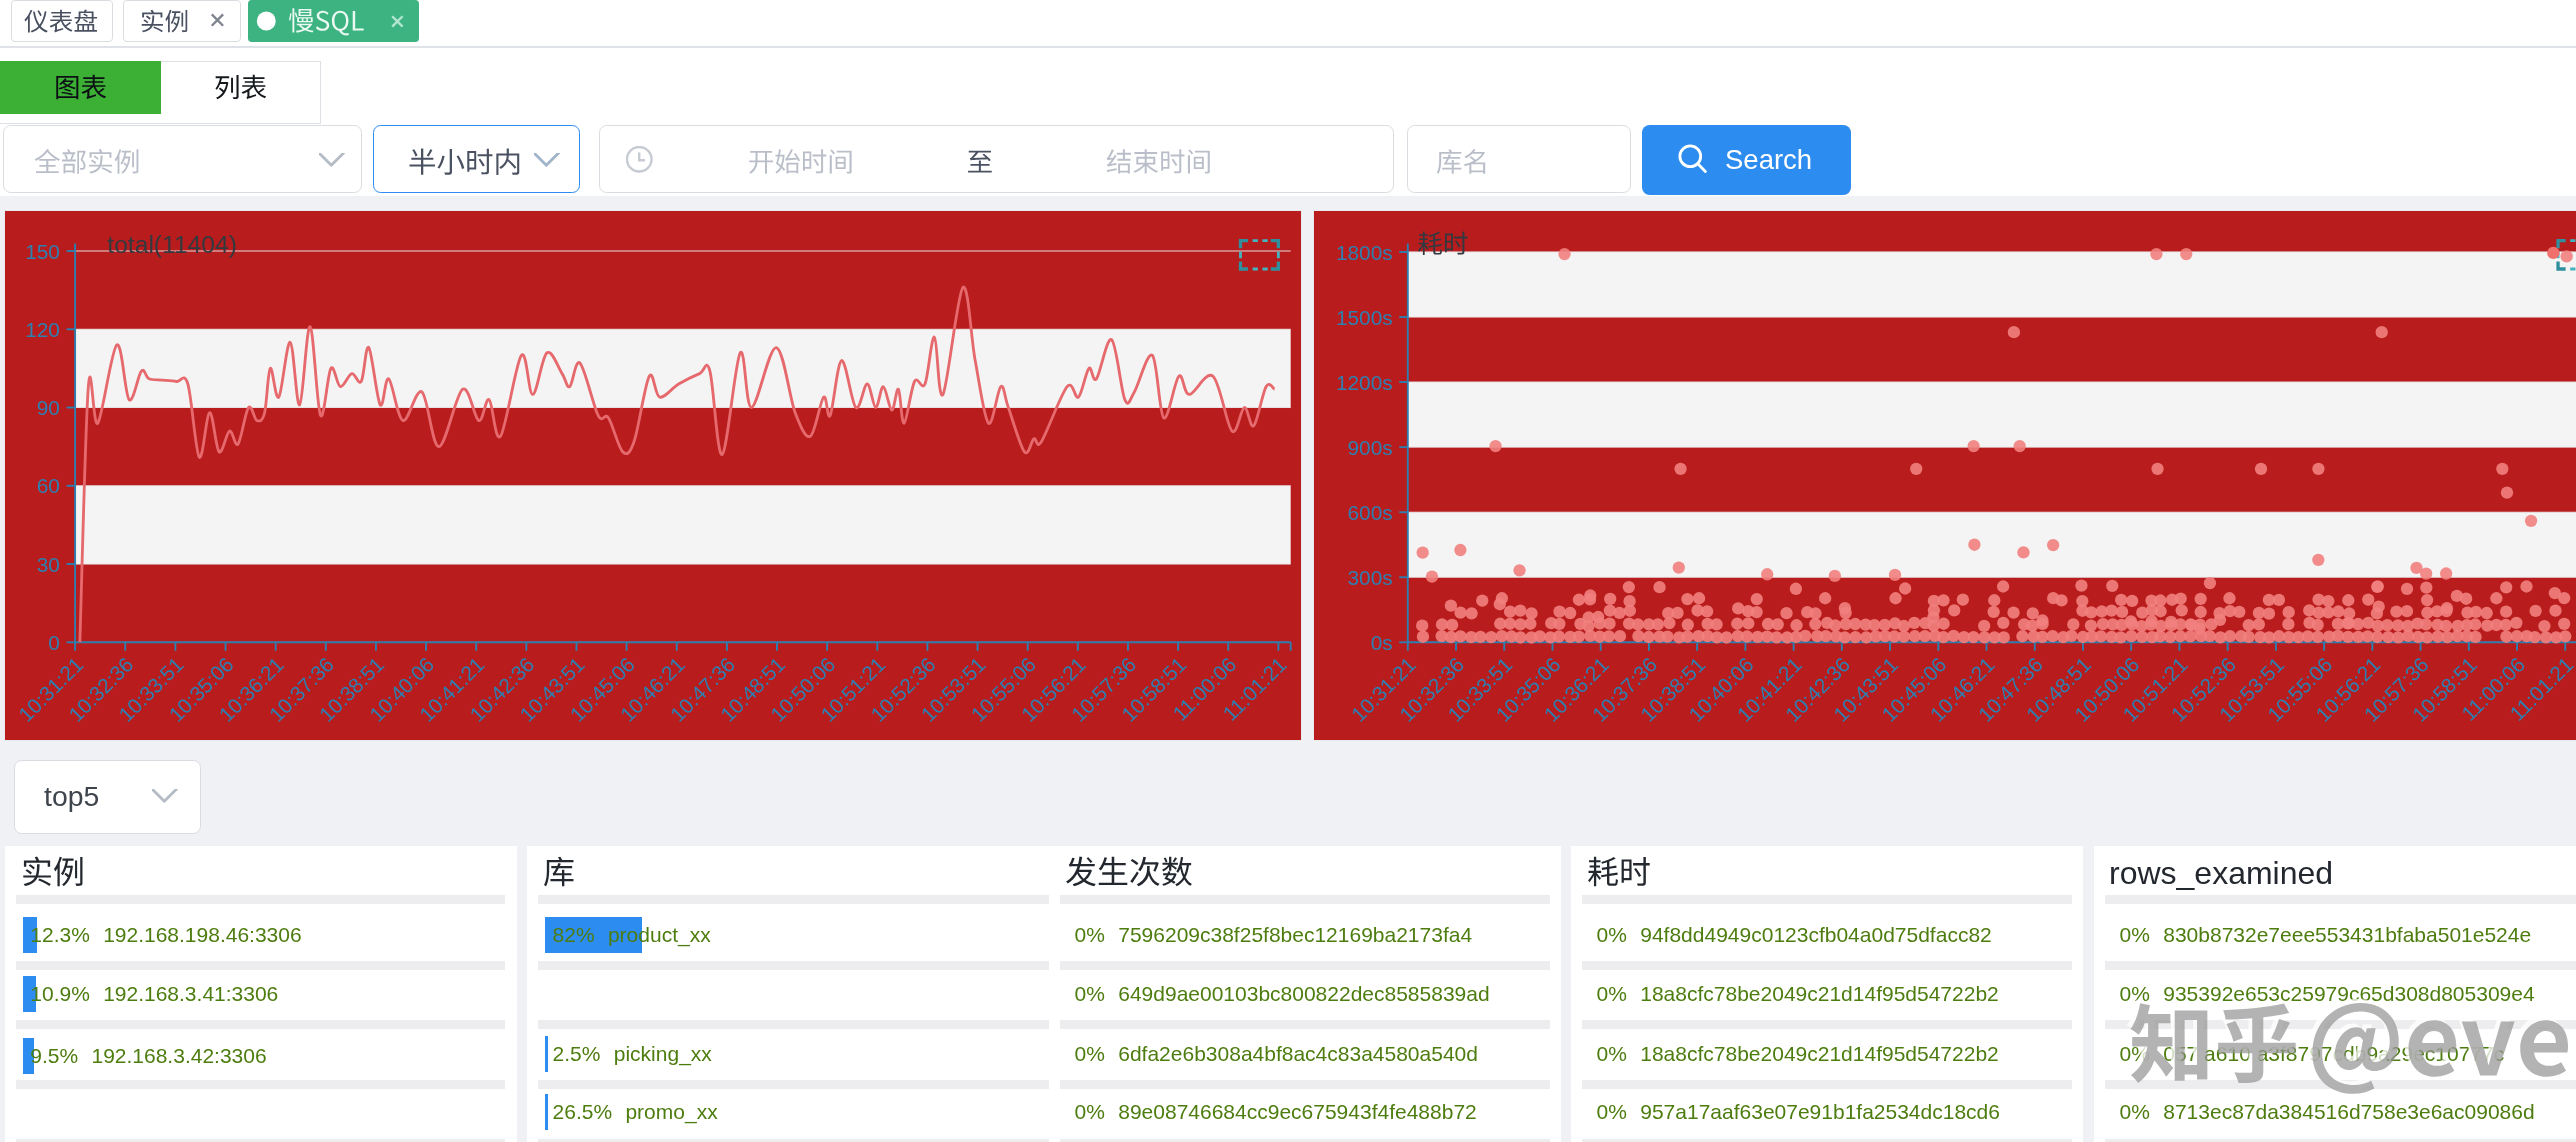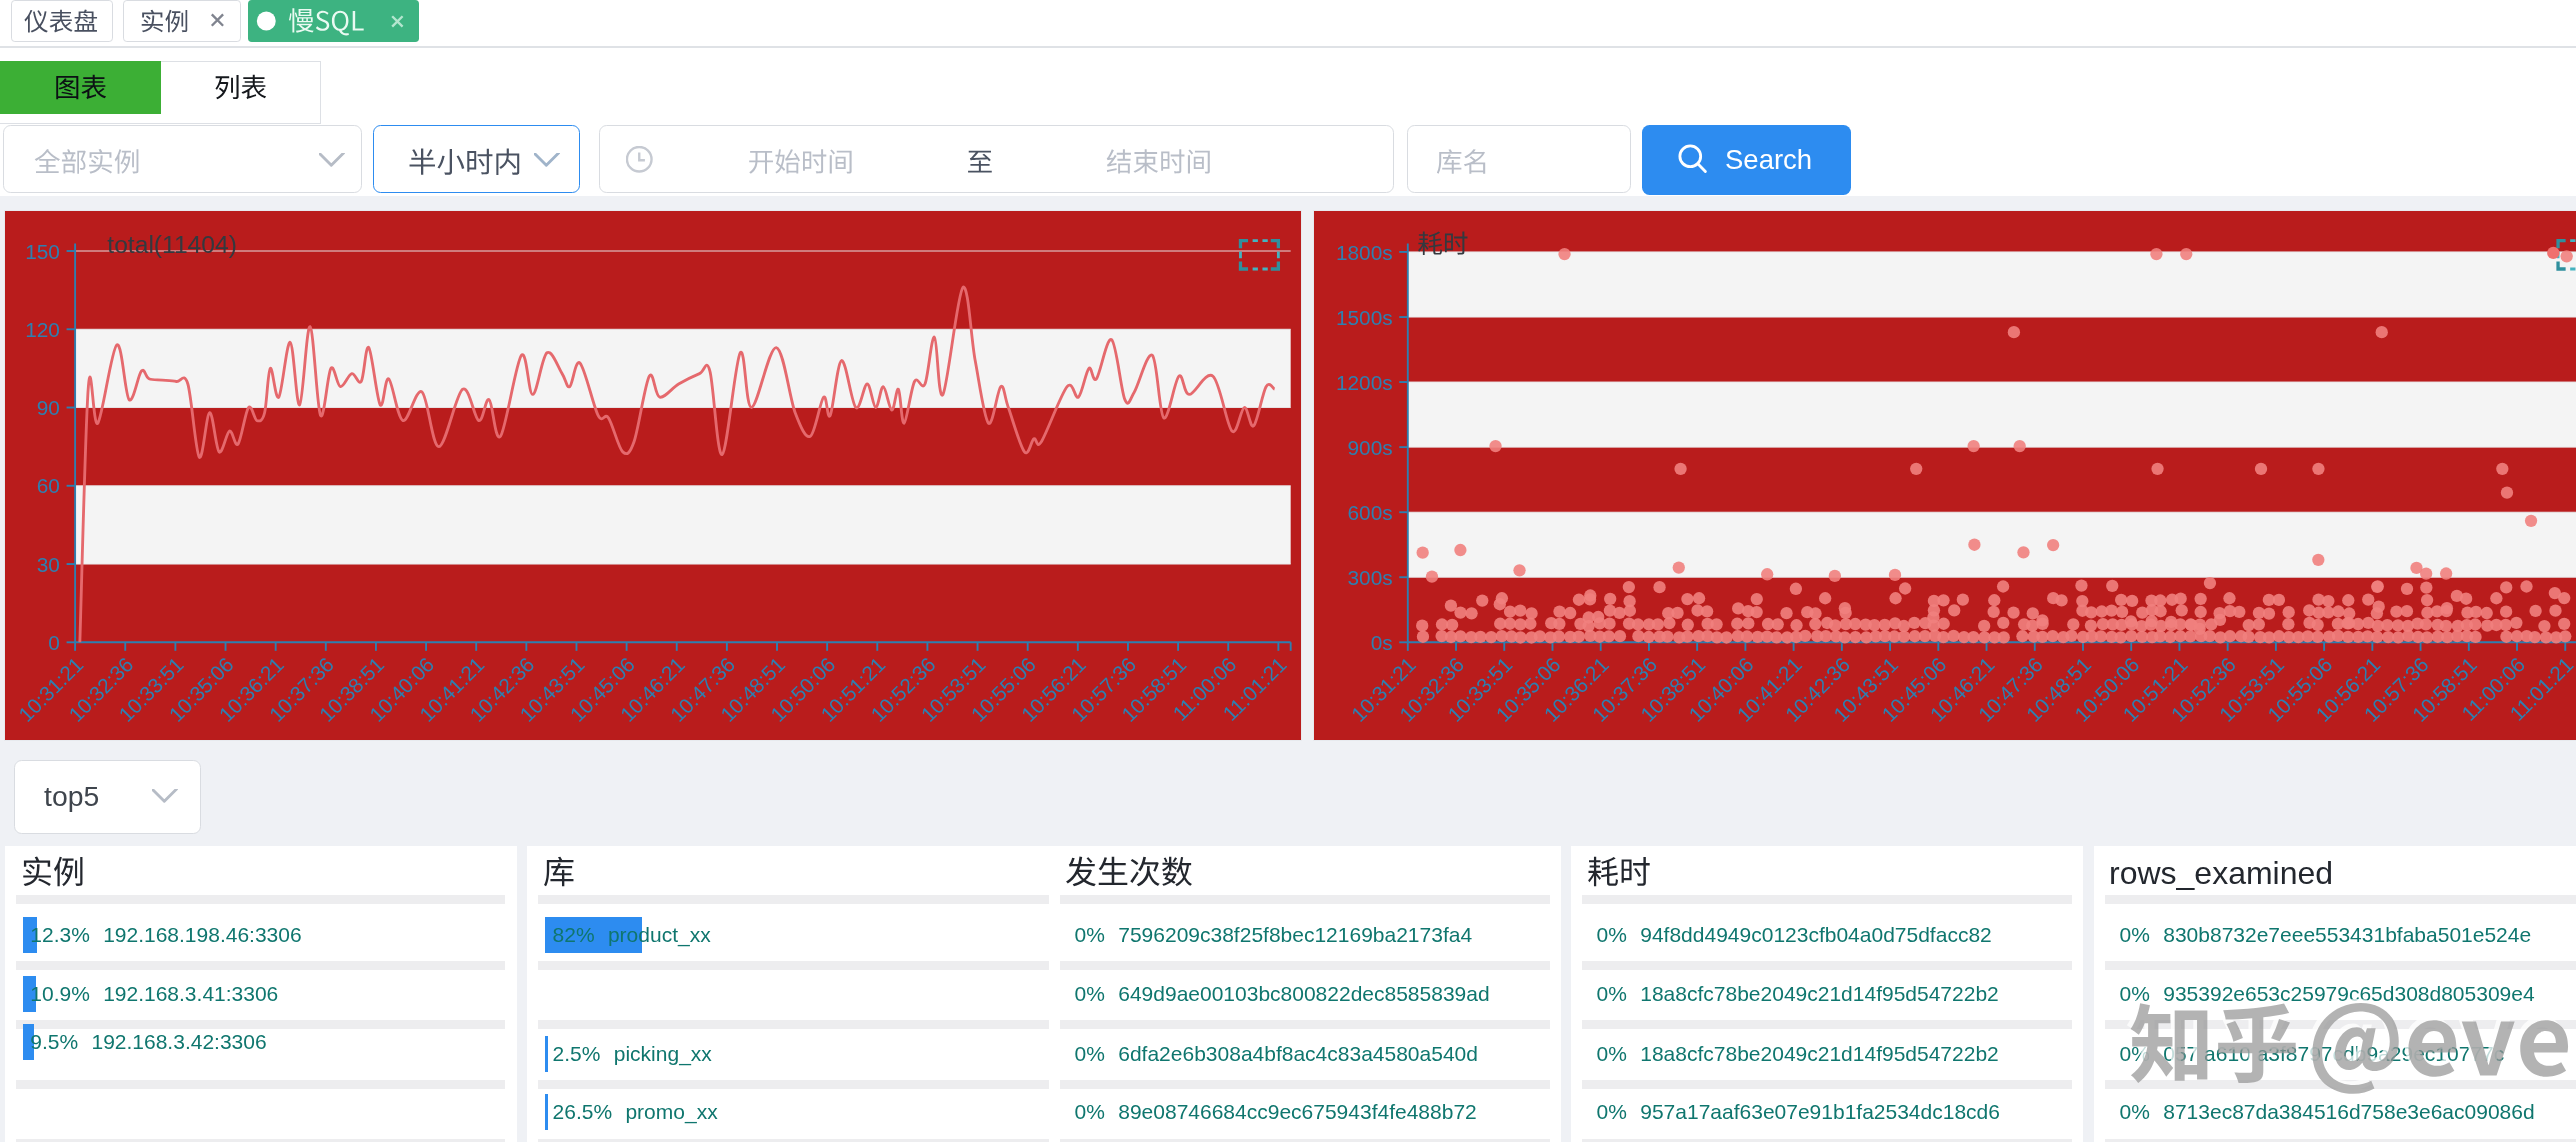--- a/index.html
+++ b/index.html
@@ -4,21 +4,21 @@
 html,body{width:2576px;height:1143px;overflow:hidden;background:#fff;
   font-family:"Liberation Sans",sans-serif;position:relative}
 .abs{position:absolute}
 .tab{position:absolute;top:0;height:42px;background:#fff;border:1.9px solid #d9dce1;
   border-radius:3.8px;display:flex;align-items:center;justify-content:center}
 .inbox{position:absolute;top:125px;height:68px;background:#fff;
   border:1.9px solid #d9dce1;border-radius:7.6px;display:flex;align-items:center}
 .card{position:absolute;background:#b91c1c;border:1.9px solid #e7eaee}
 .colcard{position:absolute;top:846px;height:297px;background:#fff}
 .stripe{position:absolute;left:11.4px;right:11.4px;height:8.5px;background:#ededef}
-.row{position:absolute;left:0;right:0;height:53px;font-size:21px;color:#0f766e;
+.row{position:absolute;left:0;right:0;height:53px;font-size:21px;color:#4d7c0f;
   display:flex;align-items:center}
 .bar{position:absolute;left:18px;background:#2d8cf0;height:36px;top:8.5px}
 .rowtxt{position:relative;margin-left:25.6px;display:flex;gap:13.3px;white-space:nowrap}
 svg{display:block}
 </style></head><body>
 <div class="abs" style="left:0;top:196px;right:0;bottom:0;background:#eff1f5"></div>
 <div class="abs" style="left:0;top:48px;right:0;height:148px;background:#fff"></div>
 <div class="abs" style="left:0;top:46px;width:2576px;height:1.9px;background:#dfe2e6"></div>
 <div class="tab" style="left:11.4px;width:102px">
     <svg width="76" height="38" style="" font-family="Liberation Sans, sans-serif" viewBox="0 0 80 40">
@@ -641,21 +641,21 @@
         <span>192.168.198.46:3306</span>
       </div>
     </div>
     <div class="row" style="top:121px">
       <div class="bar" style="width:13.3px"></div>
       <div class="rowtxt">
         <span>10.9%</span>
         <span>192.168.3.41:3306</span>
       </div>
     </div>
-    <div class="row" style="top:169px">
+    <div class="row" style="top:183px">
       <div class="bar" style="width:11.4px"></div>
       <div class="rowtxt">
         <span>9.5%</span>
         <span>192.168.3.42:3306</span>
       </div>
     </div>
   </div>
 <div class="colcard" style="left:527px;width:600px;overflow:hidden">
     <div class="abs" style="left:15px;top:0">
       <svg width="190" height="47" style="" font-family="Liberation Sans, sans-serif" viewBox="0 0 200 50">

